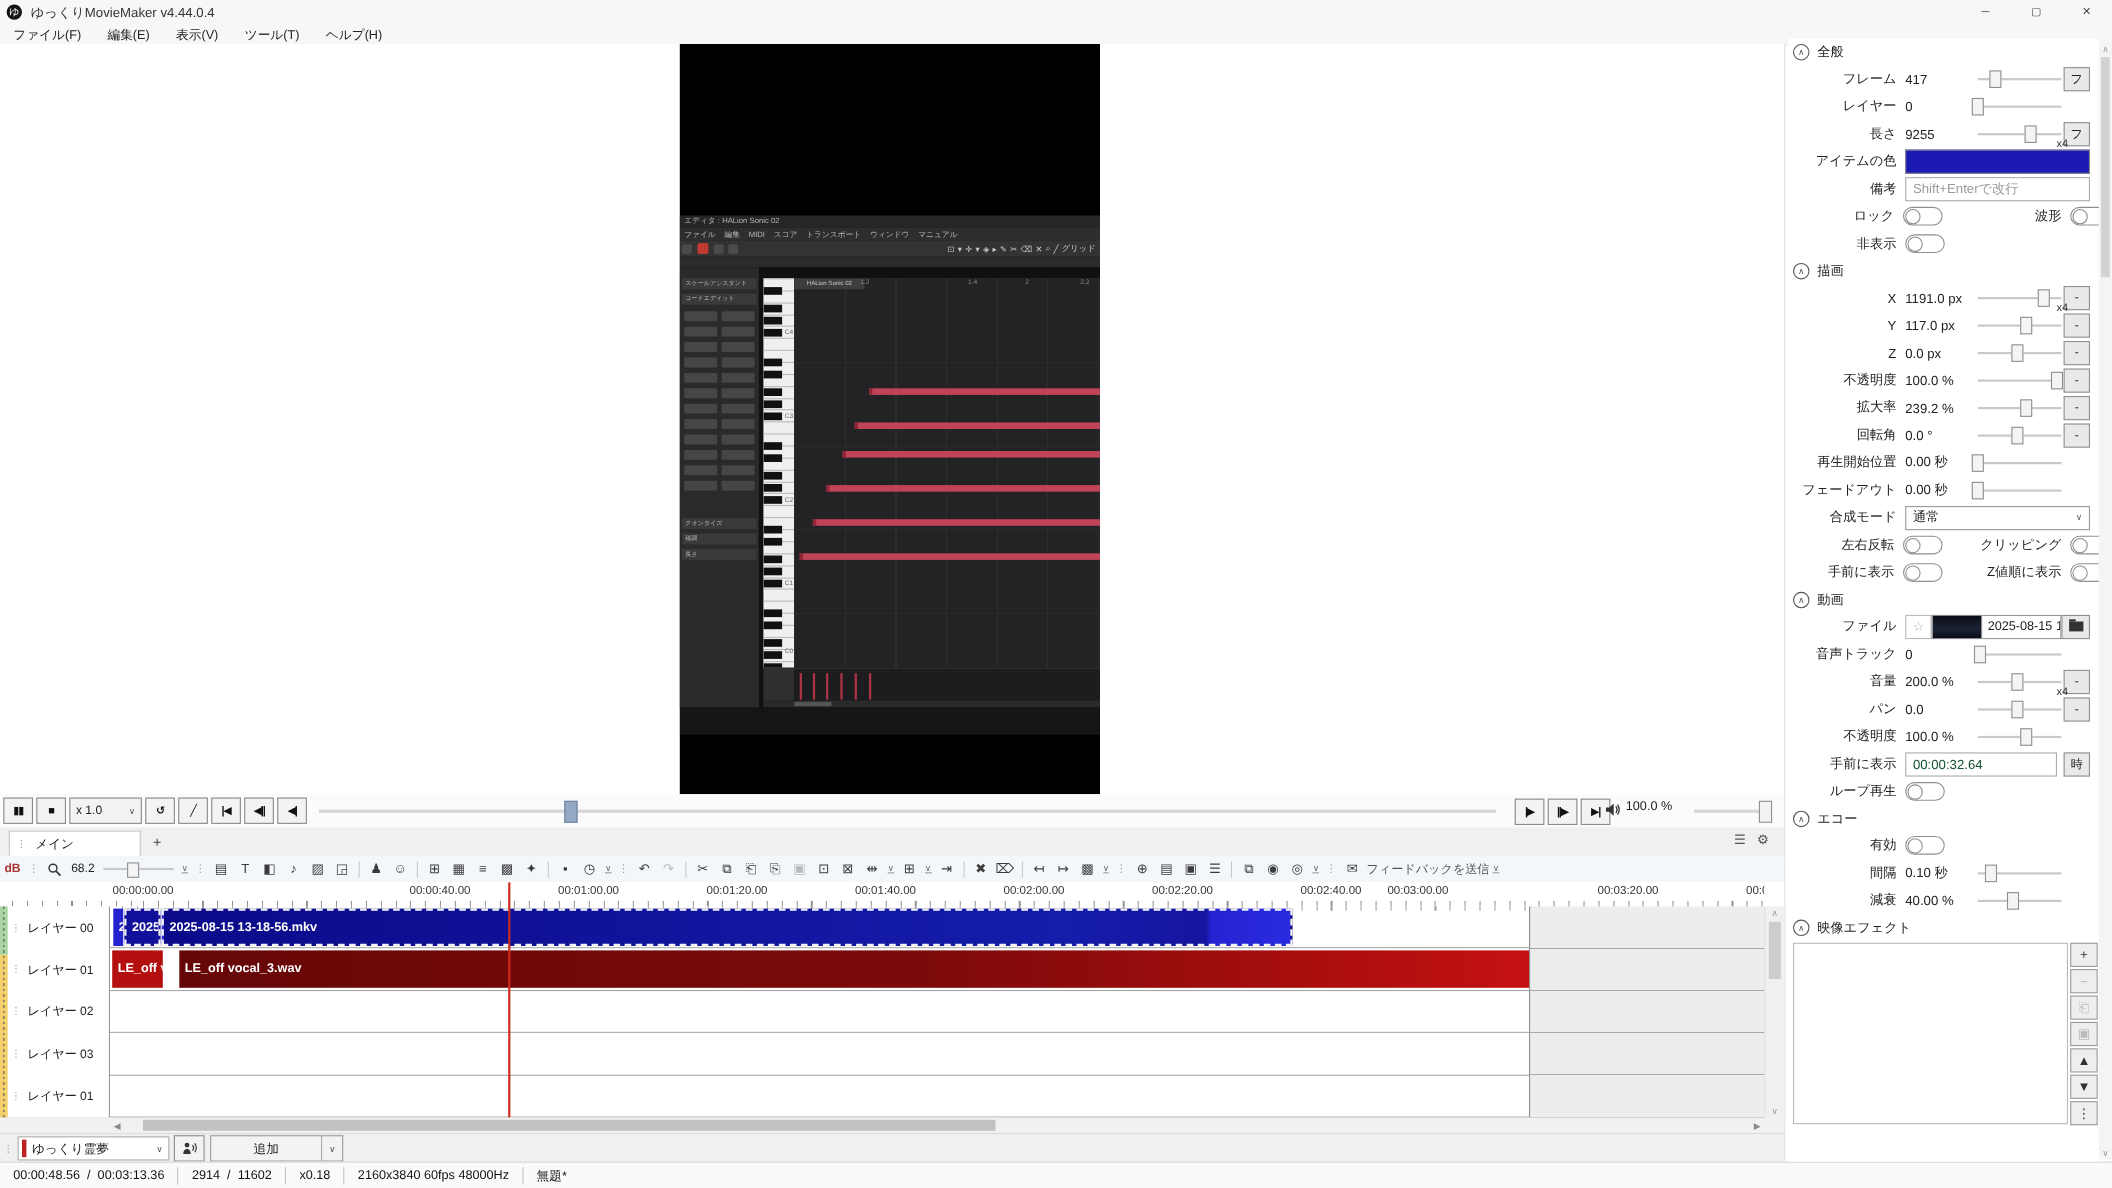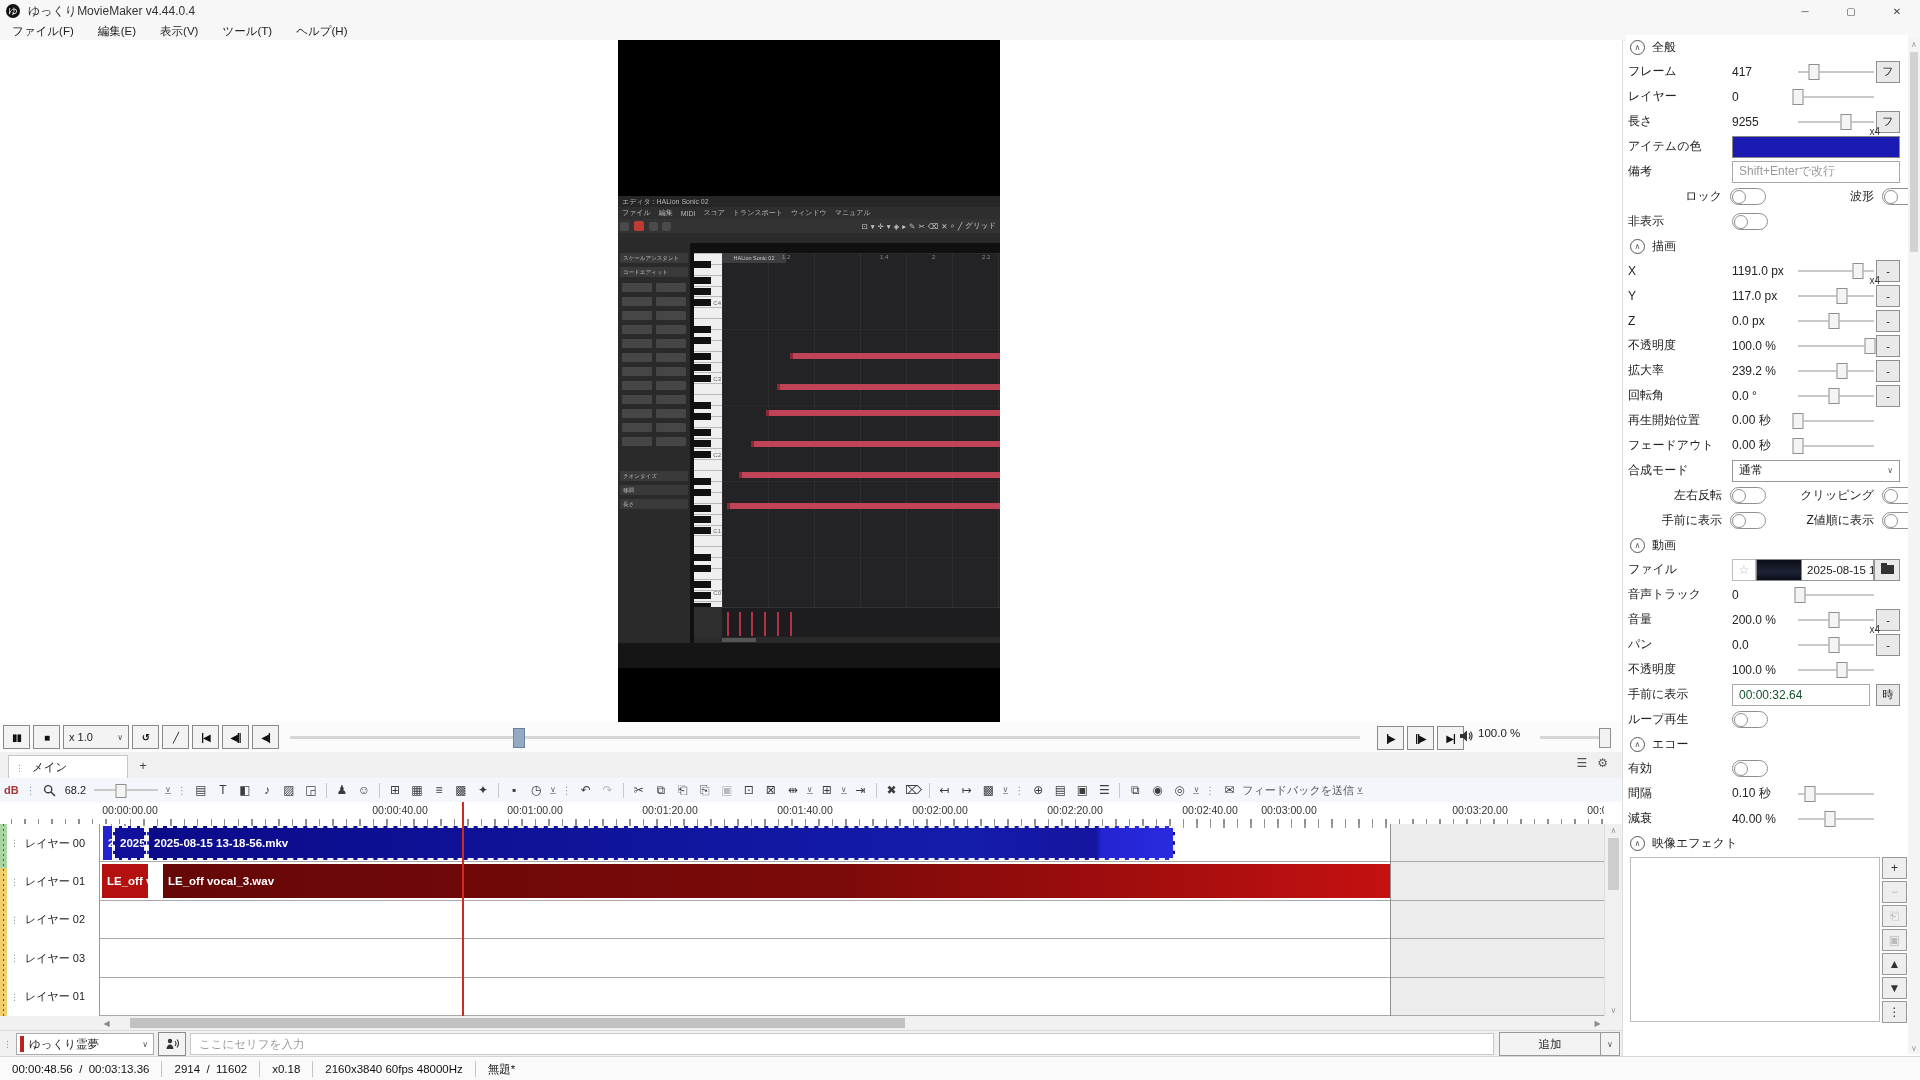--- a/index.html
+++ b/index.html
@@ -119,21 +119,21 @@
   #voice-btn{width:26px;height:22px;border:1px solid #8a8a8a;background:#f3f3f3;margin-left:4px;display:flex;align-items:center;justify-content:center}
   #serif-input{flex:1;height:22px;background:#fff;border:1px solid #c9c9c9;margin-left:4px;font-size:11.5px;color:#999;display:flex;align-items:center;padding-left:8px;box-sizing:border-box}
   #add-btn{width:100px;height:22px;border:1px solid #999;background:#f3f3f3;margin-left:5px;display:flex;align-items:center;justify-content:center;font-size:11.5px}
   #add-car{width:18px;height:22px;border:1px solid #999;border-left:none;background:#f3f3f3;display:flex;align-items:center;justify-content:center;font-size:8px;color:#555;margin-right:2px}
   #statusbar{left:0;top:1056px;width:1920px;height:24px;background:#fafafa;border-top:1px solid #d5d5d5;display:flex;align-items:center}
   .st-item{font-size:11.5px;color:#111;padding:0 12px;border-right:1px solid #c4c4c4;height:16px;display:flex;align-items:center;white-space:pre}
   .st-item:last-child{border-right:none}
   
   #panel{left:1626px;top:35px;width:282px;height:1021px;background:#fff;font-size:12px}
   .prow{display:grid;grid-template-columns:104px 64px 1fr 30px;align-items:center;height:25px;padding:0 2px 0 2px}
-  .pl{padding-right:8px;white-space:nowrap;overflow:hidden}
+  .pl{text-align:right;padding-right:8px;white-space:nowrap;overflow:hidden}
   .pv{text-align:left;padding-right:10px;white-space:nowrap}
   .ps{position:relative;height:18px}
   .ps i{position:absolute;left:2px;right:2px;top:8px;height:2px;background:#c9c9c9}
   .ps b{position:absolute;top:1px;width:11px;height:16px;background:#f4f4f4;border:1px solid #8f8f8f;transform:translateX(-50%);box-sizing:border-box}
   .ps .x4{position:absolute;right:-4px;bottom:-6px;font-size:10px;color:#333}
   .pbtn{width:24px;height:22px;border:1px solid #8f8f8f;background:#e9e9e9;display:flex;align-items:center;justify-content:center;font-size:11px;box-sizing:border-box}
   .psec{display:flex;align-items:center;height:24px;gap:7px;padding-left:4px}
   .psec .circ{width:15px;height:15px;border:1.5px solid #555;border-radius:50%;display:flex;align-items:center;justify-content:center;font-size:8px;color:#555;box-sizing:border-box}
   .tog{width:36px;height:17px;border:1px solid #8f8f8f;border-radius:9px;background:#fff;position:relative;box-sizing:border-box}
   .tog::after{content:"";position:absolute;left:1px;top:1px;width:12px;height:12px;border:1px solid #8f8f8f;border-radius:50%;background:#fff}
@@ -546,21 +546,20 @@
     <span>ゆっくり霊夢</span>
     <span class="car">∨</span>
   </div>
   <div id="voice-btn">
     <svg width="14" height="14" viewBox="0 0 14 14">
       <circle cx="5" cy="4" r="2.2" fill="#333"></circle>
         <path d="M1.5 12 q0.5-4.5 3.5-4.5 q3 0 3.5 4.5 Z" fill="#333"></path>
       <path d="M10 4 q2 2.5 0 5 M12 2.5 q3 4 0 8" stroke="#333" fill="none" stroke-width="1.1"></path>
     </svg>
   </div>
-  <div id="serif-input">ここにセリフを入力</div>
   <div id="add-btn">追加</div>
   <div id="add-car">∨</div>
 </div>
 
 <div class="abs" id="statusbar">
 
 <span class="st-item">00:00:48.56  /  00:03:13.36</span>
     <span class="st-item">2914  /  11602</span>
     <span class="st-item">x0.18</span>
     <span class="st-item">2160x3840 60fps 48000Hz</span>

